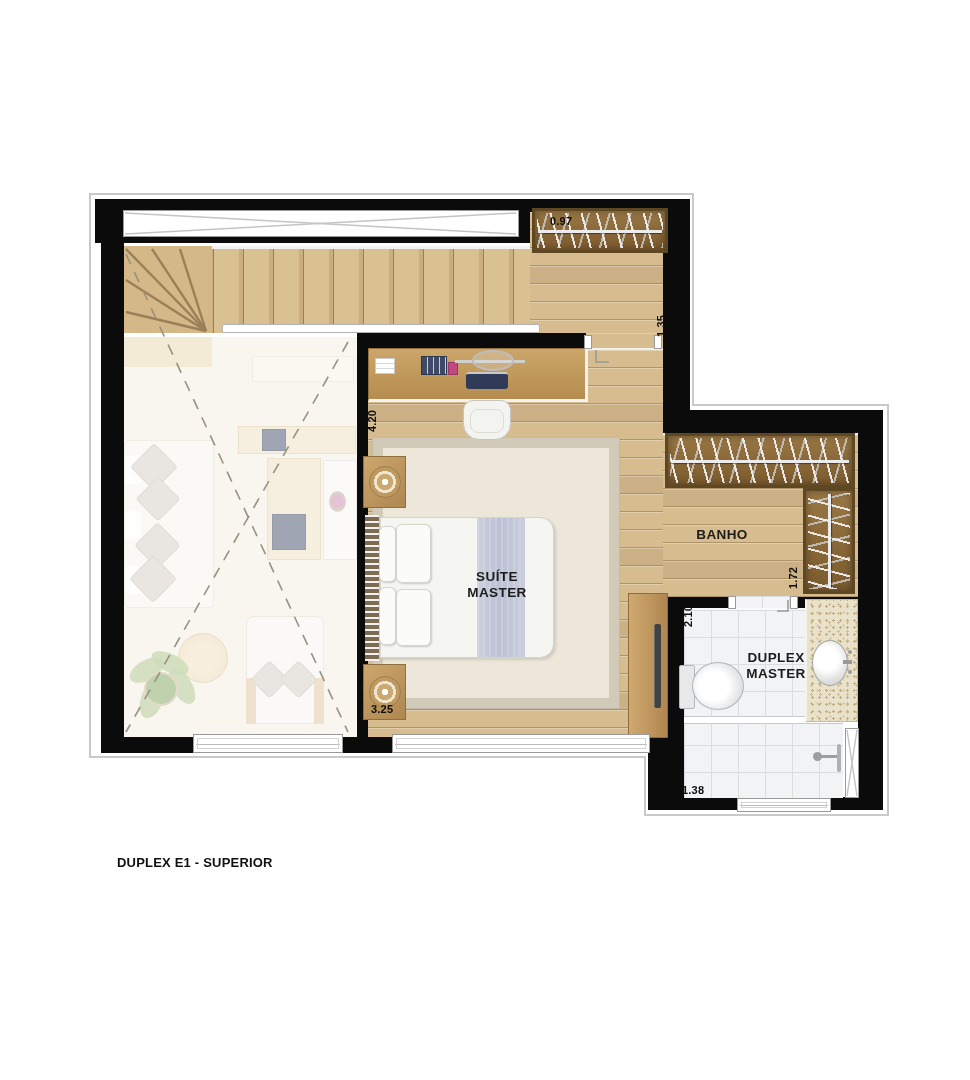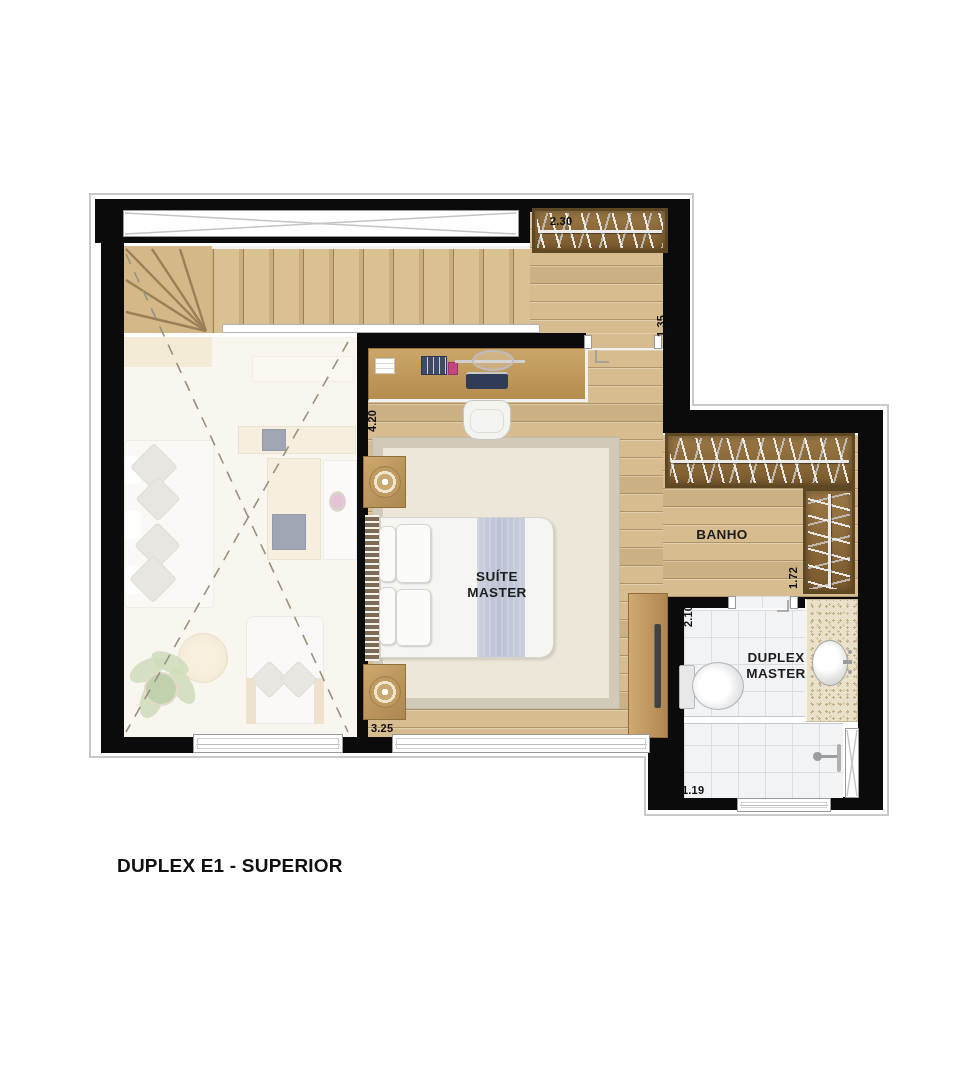--- a/index.html
+++ b/index.html
@@ -80,21 +80,21 @@
   .glass{background:rgba(252,252,254,.55);border:1px solid #d8d8da;}
   .tray{background:#404b68;border:1px solid #2e3850;}
   .circle{border-radius:50%;}
   .leaf{border-radius:50%;background:#9cba77;opacity:.85;}
   
   .dim{font-weight:bold;font-size:11px;color:#0e0e0e;letter-spacing:.2px;white-space:nowrap;}
   .dim-rot{width:40px;height:14px;display:flex;align-items:center;justify-content:center;
            transform:rotate(-90deg);}
   .room-label{font-weight:bold;font-size:13.5px;line-height:16px;color:#1c1c1c;text-align:center;
               letter-spacing:.4px;width:120px;}
-  .title{font-weight:bold;font-size:19px;color:#101010;letter-spacing:.2px;}
+  .title{font-weight:bold;font-size:13px;color:#101010;letter-spacing:.2px;}
   svg{display:block;}
 </style>
 </head>
 <body>
 
 <div class="page">
 
   <svg class="abs" style="left:0;top:0;" width="970" height="1080" viewBox="0 0 970 1080">
     <polygon points="90,194 693,194 693,405 888,405 888,815 645,815 645,757 90,757" fill="#ffffff" stroke="#c9c9c9" stroke-width="2"></polygon>
   </svg>
@@ -233,27 +233,27 @@
     <g stroke="#98927f" stroke-width="1.6" stroke-dasharray="11 9" fill="none">
       <line x1="126" y1="254" x2="348" y2="732"></line>
       <line x1="348" y1="342" x2="126" y2="732"></line>
     </g>
     <g stroke="#9b9b9b" stroke-width="1.6" fill="none">
       <polyline points="596,350 596,362 609,362"></polyline>
       <polyline points="788,600 788,611 777,611"></polyline>
     </g>
   </svg>
 
-  <div class="abs dim" style="left:550px;top:215px;">2.30</div>
+  <div class="abs dim" style="left:550px;top:215px;">0.97</div>
   <div class="abs dim dim-rot" style="left:641px;top:319px;">1.35</div>
   <div class="abs dim dim-rot" style="left:352px;top:414px;">4.20</div>
   <div class="abs dim dim-rot" style="left:773px;top:571px;">1.72</div>
   <div class="abs dim dim-rot" style="left:668px;top:609px;">2.10</div>
-  <div class="abs dim" style="left:371px;top:722px;">3.25</div>
-  <div class="abs dim" style="left:682px;top:784px;">1.19</div>
+  <div class="abs dim" style="left:371px;top:703px;">3.25</div>
+  <div class="abs dim" style="left:682px;top:784px;">1.38</div>
 
   <div class="abs room-label" style="left:437px;top:569px;">
     <div>SUÍTE</div>
     <div>MASTER</div>
   </div>
   <div class="abs room-label" style="left:662px;top:527px;">BANHO</div>
   <div class="abs room-label" style="left:716px;top:650px;">
     <div>DUPLEX</div>
     <div>MASTER</div>
   </div>

